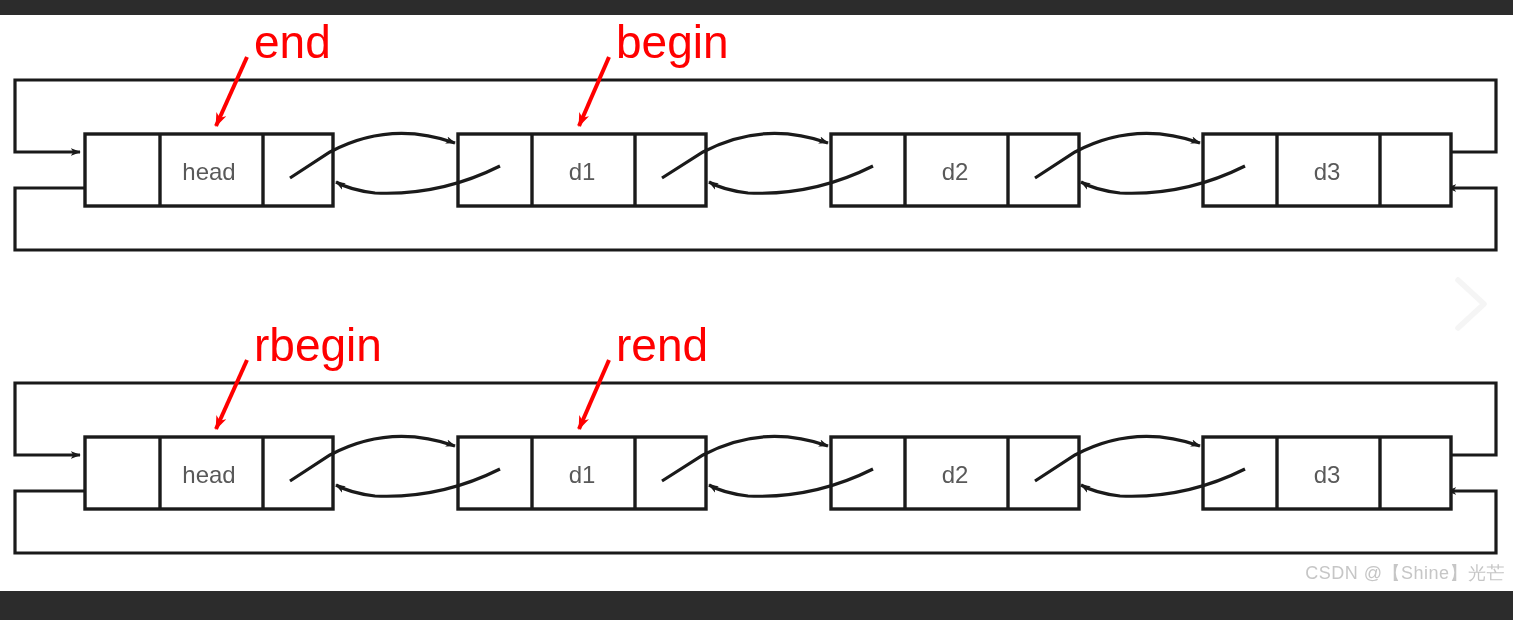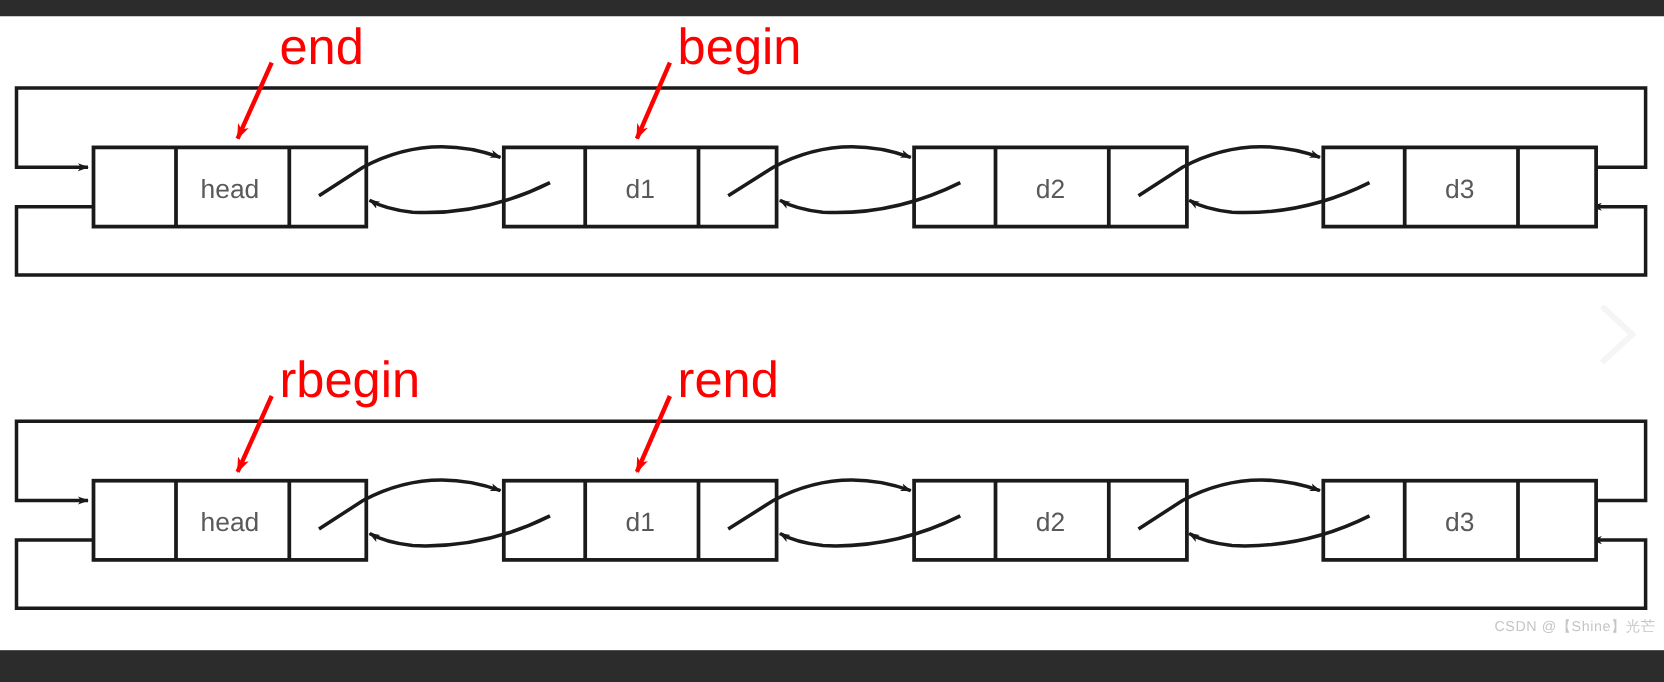--- a/index.html
+++ b/index.html
@@ -10,21 +10,21 @@
     font-family:"Liberation Sans", sans-serif;
     overflow:hidden;position:relative;
   }
   .screen{position:absolute;left:0;top:0;width:1513px;height:620px;background:#fff;}
   .bar-top{position:absolute;left:0;top:0;width:1513px;height:15px;background:#2c2c2c;}
   .bar-bottom{position:absolute;left:0;top:591px;width:1513px;height:29px;background:#2c2c2c;}
   .slide{position:absolute;left:0;top:15px;width:1513px;height:576px;background:#fff;}
   .canvas{position:absolute;left:0;top:0;width:1513px;height:620px;}
   .watermark{
     position:absolute;right:8px;top:561px;
-    color:#c6c6c6;font-size:13px;letter-spacing:.5px;
+    color:#c6c6c6;font-size:18px;letter-spacing:.5px;
     font-family:"Liberation Sans", sans-serif;white-space:nowrap;
   }
   .nextbtn{position:absolute;left:1444px;top:272px;width:50px;height:64px;}
 </style>
 </head>
 <body>
 
 <div class="screen">
 
   <div class="bar-top"></div>

